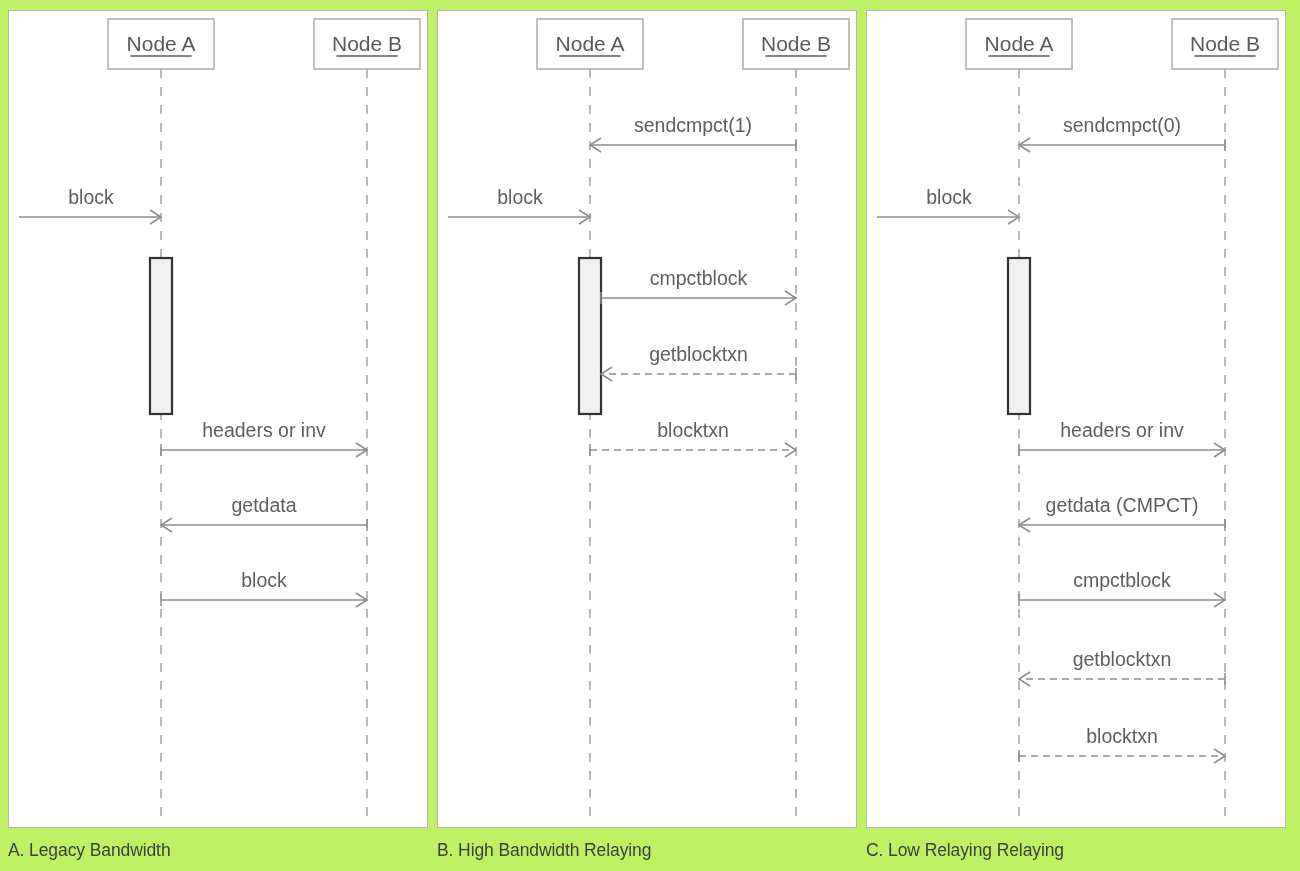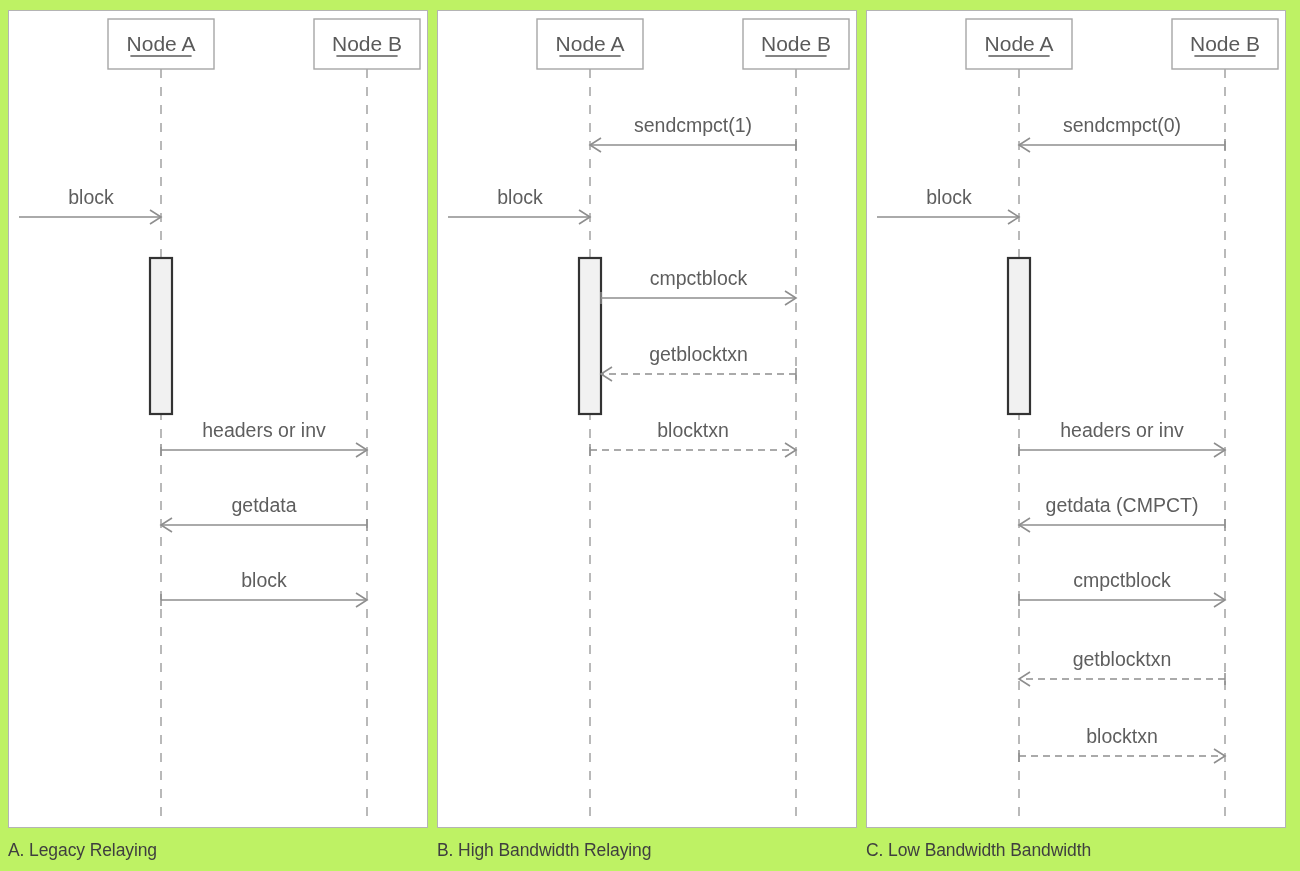--- a/index.html
+++ b/index.html
@@ -220,17 +220,17 @@
           <g>
             <line x1="152" y1="745" x2="358" y2="745" class="msg-line dashed"></line>
             <line x1="152" y1="739" x2="152" y2="751" class="msg-line"></line>
             <polyline points="347,738 358,745 347,752" class="arrowhead"></polyline>
             <text x="255" y="732" class="msg-label">blocktxn</text>
           </g>
         </svg>
       </div>
     </div>
   <div id="captions-container">
-      <div class="caption" style="left: 8px; top: 840px;">A. Legacy Relaying</div>
+      <div class="caption" style="left: 8px; top: 840px;">A. Legacy Bandwidth</div>
       <div class="caption" style="left: 437px; top: 840px; text-align: center;">B. High Bandwidth Relaying</div>
-      <div class="caption" style="left: 866px; top: 840px;">C. Low Bandwidth Bandwidth</div>
+      <div class="caption" style="left: 866px; top: 840px;">C. Low Relaying Relaying</div>
     </div>
 </div>
 
 </body></html>

